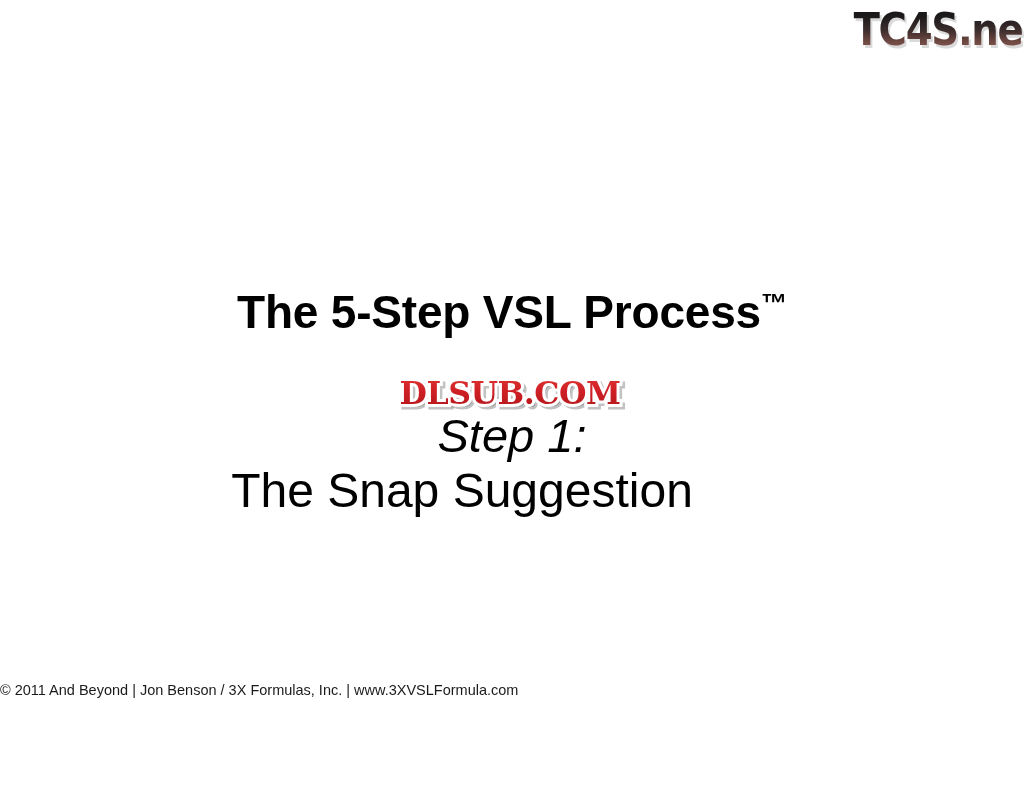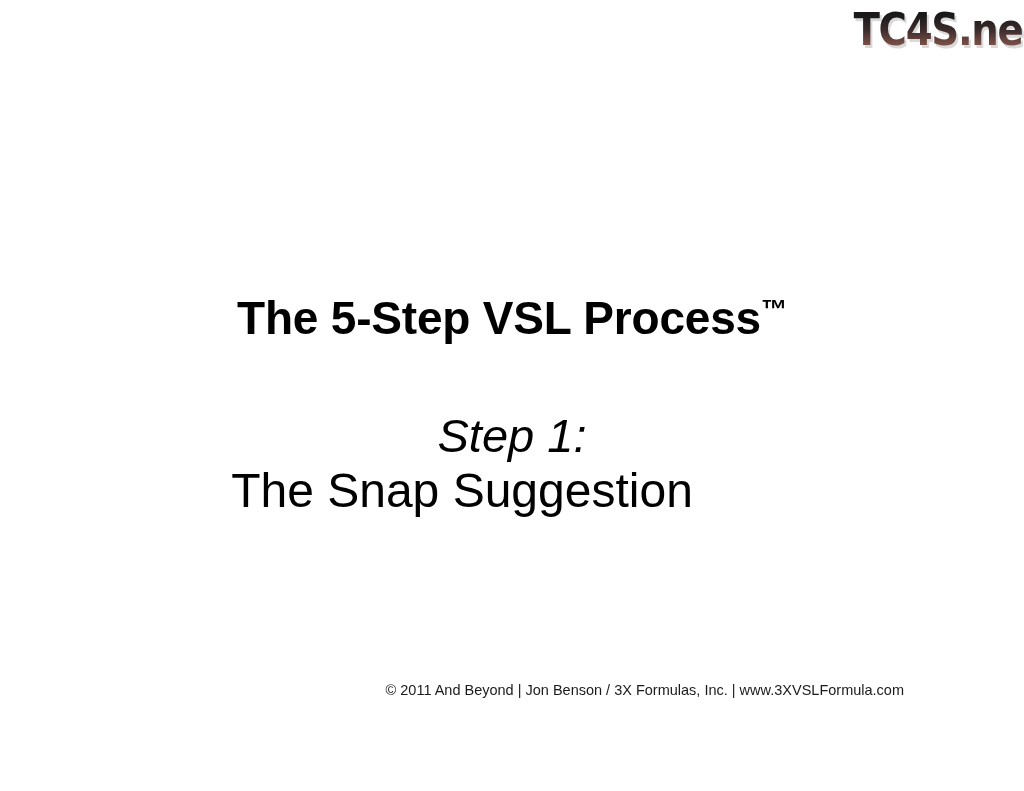--- a/index.html
+++ b/index.html
@@ -85,21 +85,20 @@
     left: 0;
     top: 278px;
     width: 1024px;
     font-family: "Liberation Sans", sans-serif;
     font-weight: bold;
     font-size: 46px;
     line-height: 50px;
     color: #000000;
     white-space: nowrap;
     letter-spacing: -0.2px;
-    margin-top: 6px;
   }
   #main-title .tm {
     font-size: 26px;
     vertical-align: 16px;
     font-weight: bold;
     letter-spacing: 0;
   }
   #subtitle-step {
     position: absolute;
     left: 0;
@@ -167,21 +166,21 @@
     -webkit-text-fill-color: transparent;
     color: transparent;
   }
 
   
   #copyright {
     position: absolute;
     left: 0;
     top: 681px;
     width: 904px;
-    text-align: right;
+    text-align: left;
     font-family: "Liberation Sans", sans-serif;
     font-size: 14.5px;
     line-height: 19px;
     color: #1b1b1b;
     white-space: nowrap;
   }
 
   
   #tx-watermark {
     position: absolute;
@@ -237,17 +236,22 @@
   <div id="title-block">
 
     <div id="main-title"><span>The 5-Step VSL Process</span><span class="tm">™</span></div>
 
     <div id="subtitle-step">Step 1:</div>
 
     <div id="subtitle-name">The Snap Suggestion</div>
 
   </div>
 
+  <div id="dlsub-watermark">
+    <div class="dl-layer dl-shadow">DLSUB.COM</div>
+    <div class="dl-layer dl-outline">DLSUB.COM</div>
+    <div class="dl-layer dl-fill">DLSUB.COM</div>
+  </div>
 
   <div id="copyright">© 2011 And Beyond  |  Jon Benson / 3X Formulas, Inc.  |  www.3XVSLFormula.com</div>
 
 
 </div>
 
 </body></html>

